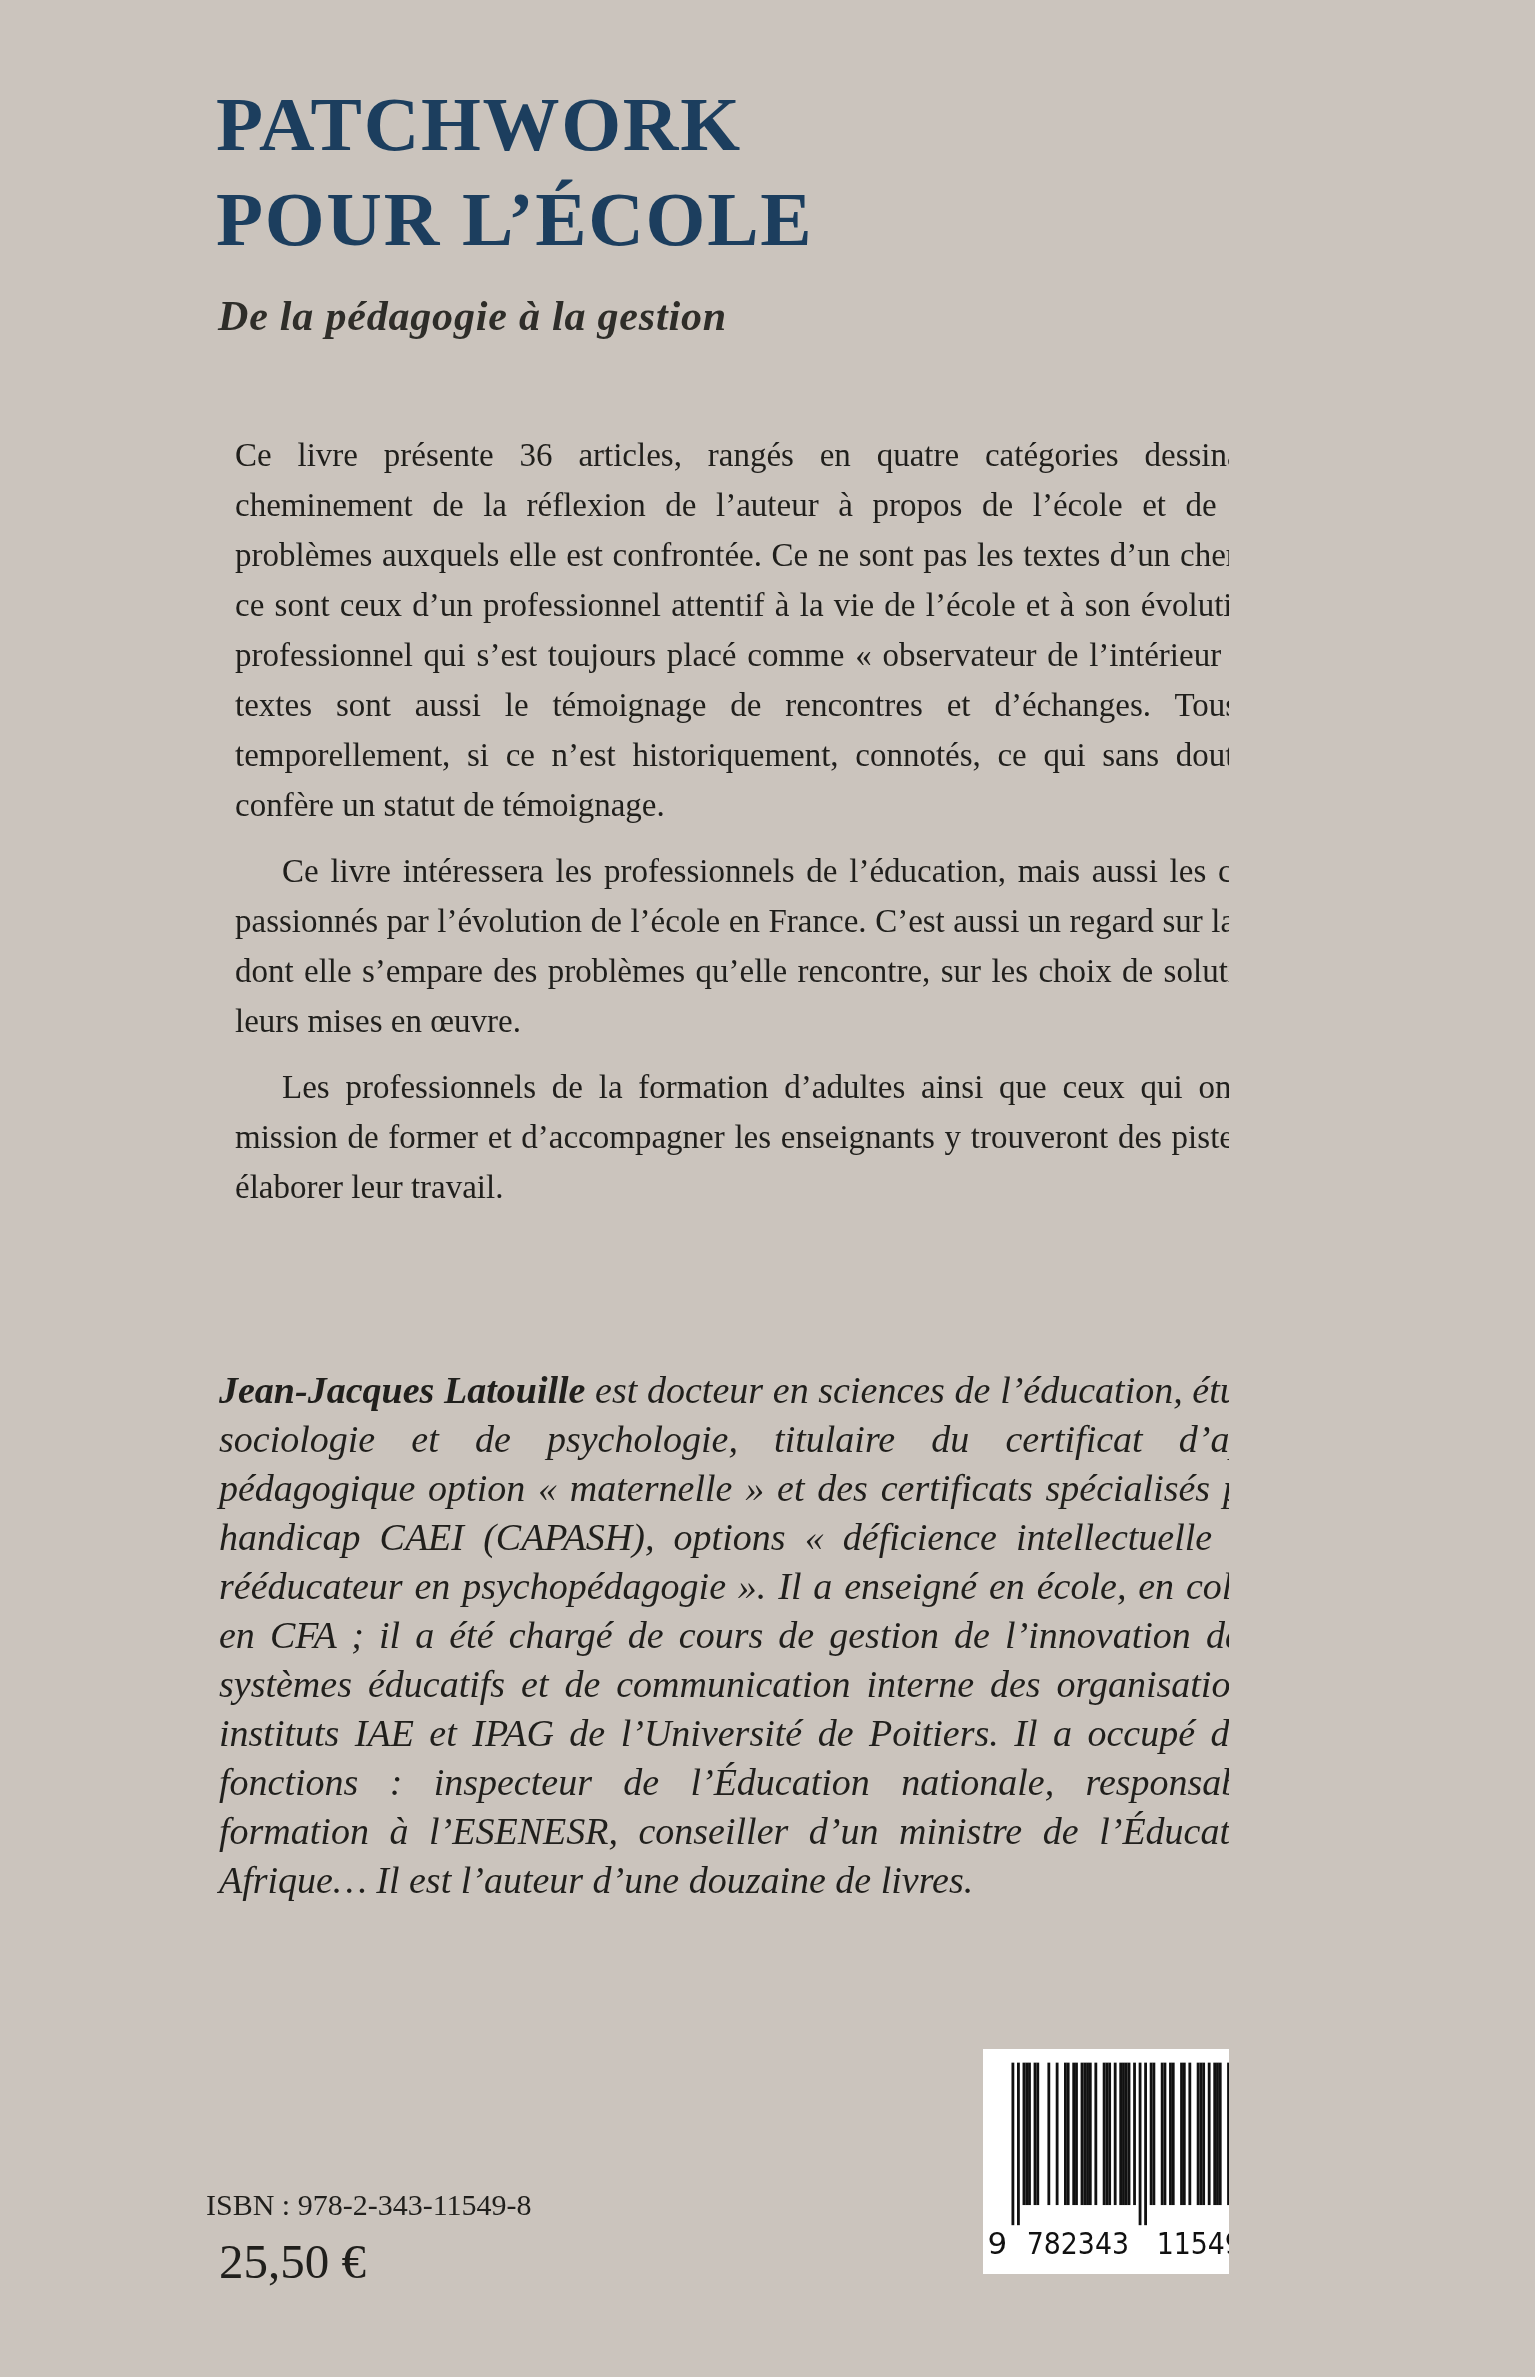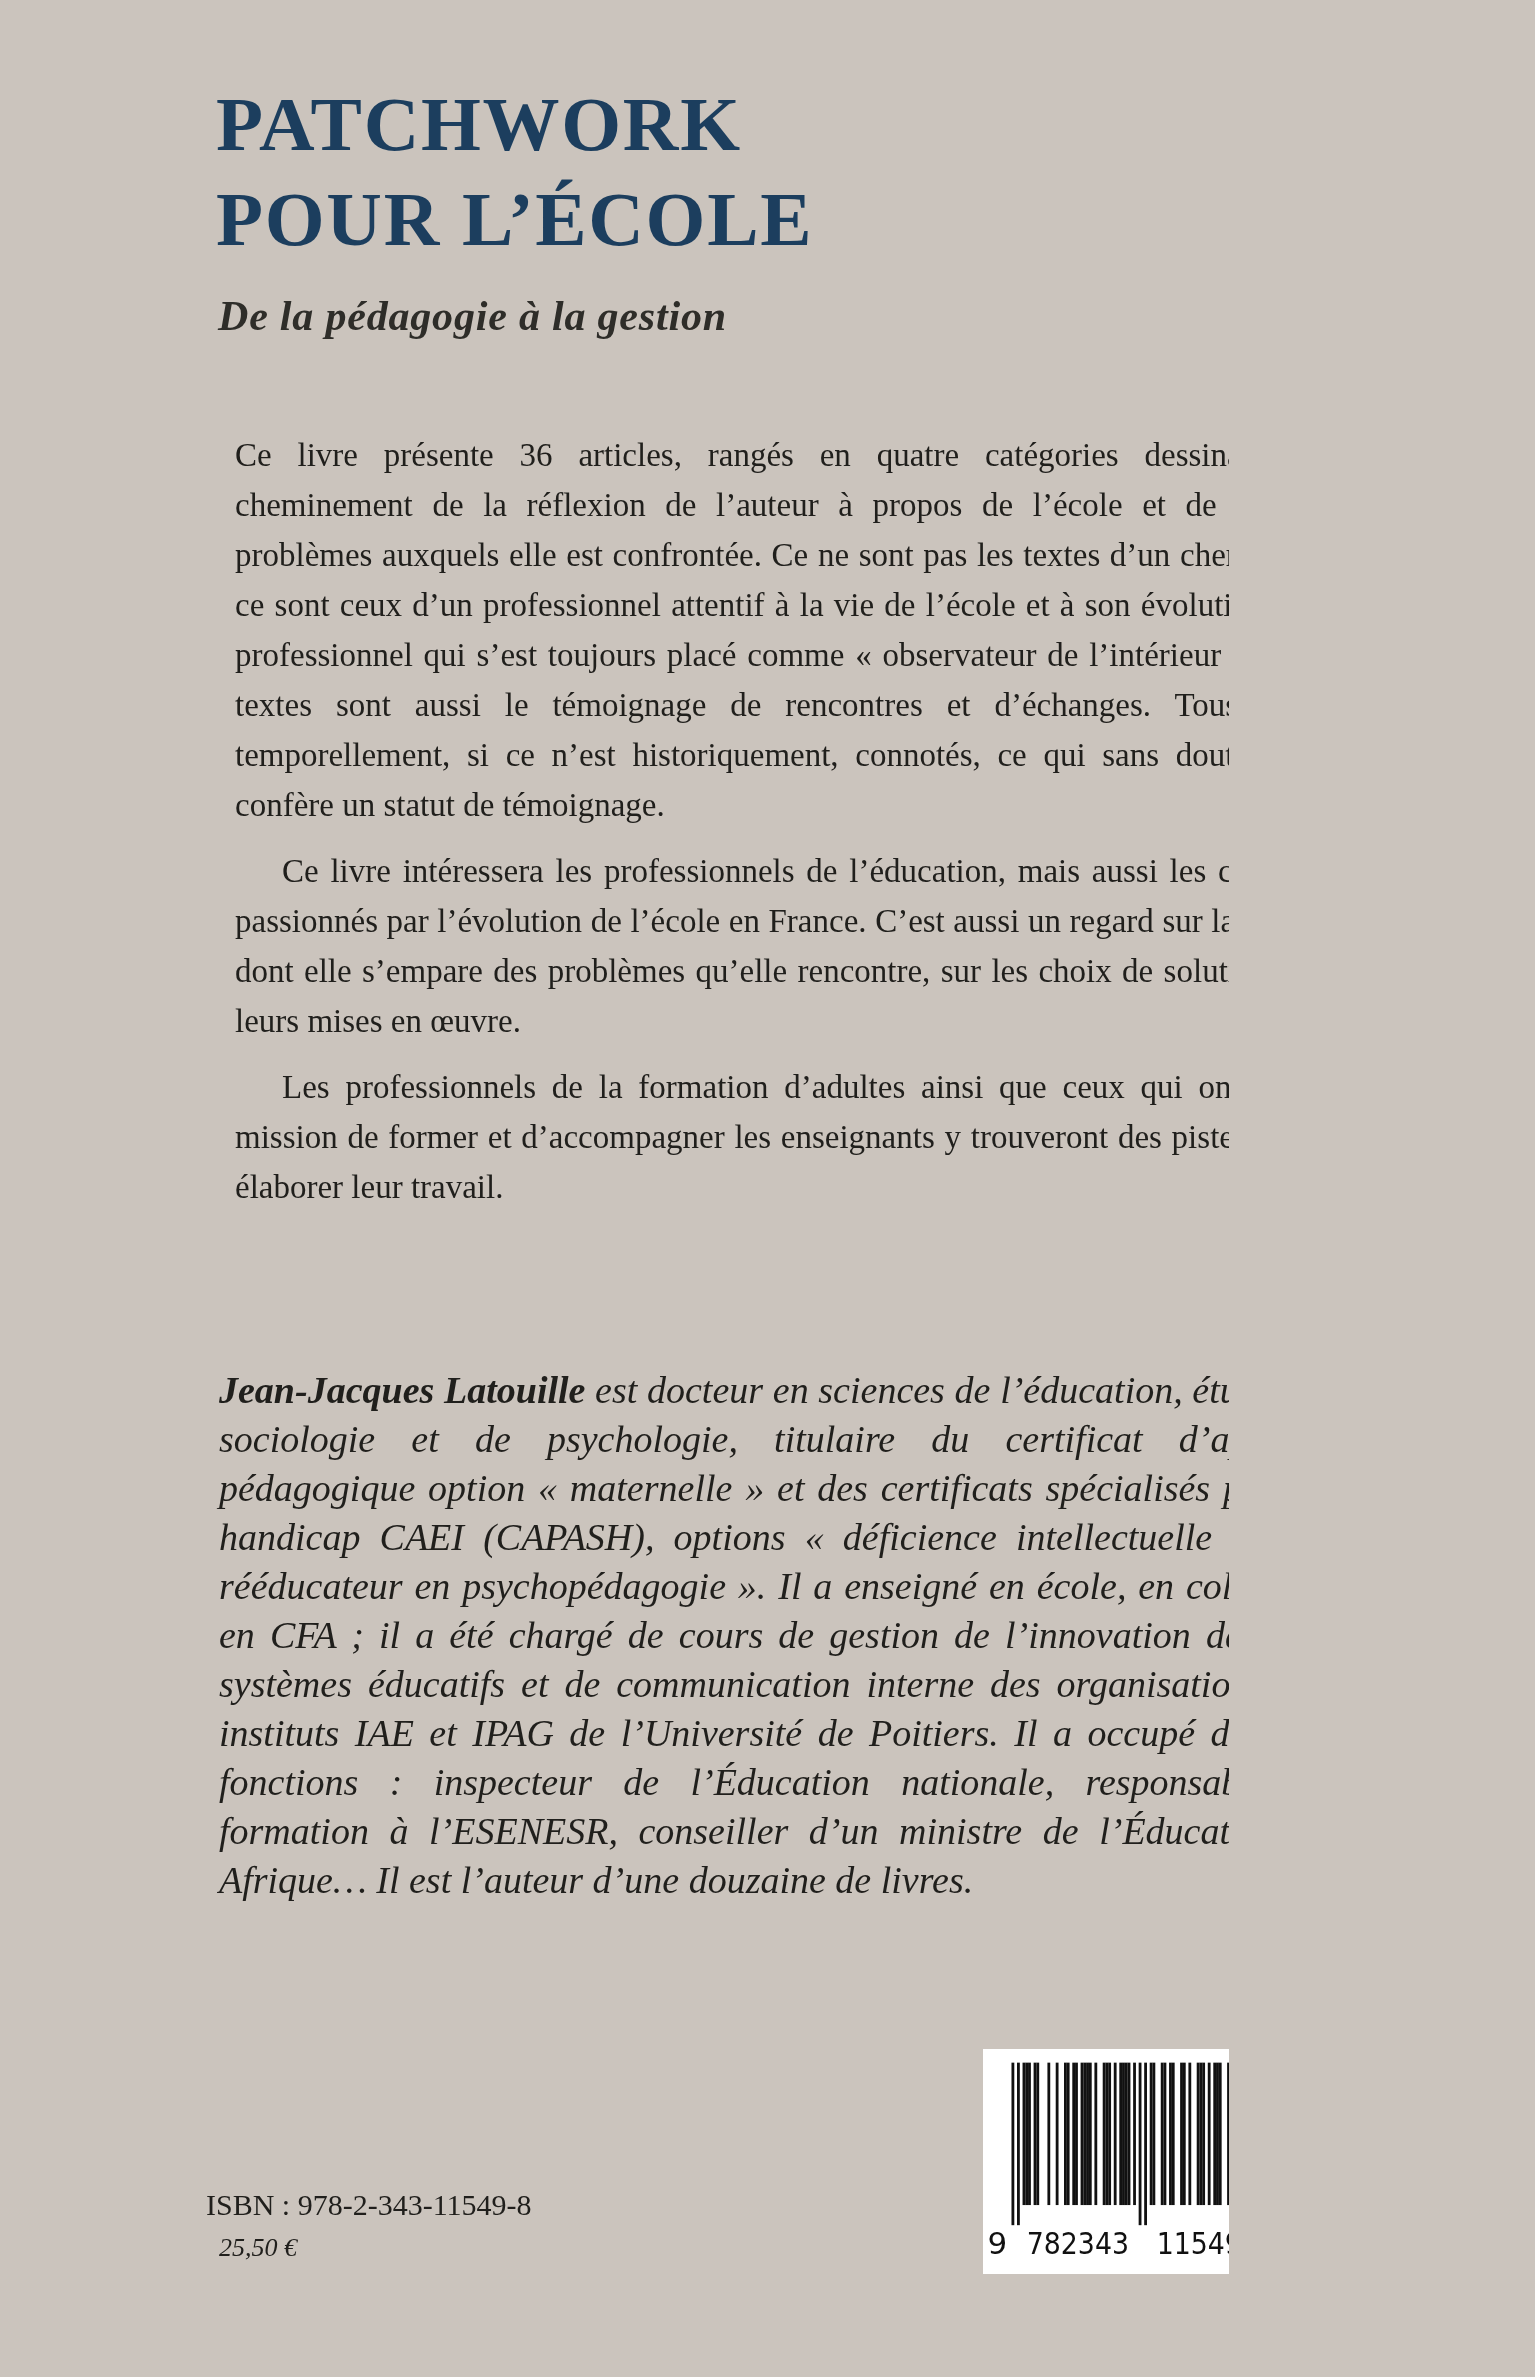--- a/index.html
+++ b/index.html
@@ -63,22 +63,21 @@
     line-height:42px;
   }
   .isbn{
     position:absolute;
     left:206px; top:2188px;
     font-size:30px;
   }
   .price{
     position:absolute;
     left:219px; top:2233px;
-    font-size:26px;
-    font-style:italic;
+    font-size:49px;
   }
   .barcode-box{
     position:absolute;
     left:983px; top:2049px;
     width:315px; height:225px;
     background:var(--barcode-bg);
   }
   .barcode-box svg{display:block; width:315px; height:225px;}
   .barcode-box rect{fill:#111;}
   .barcode-box text{

